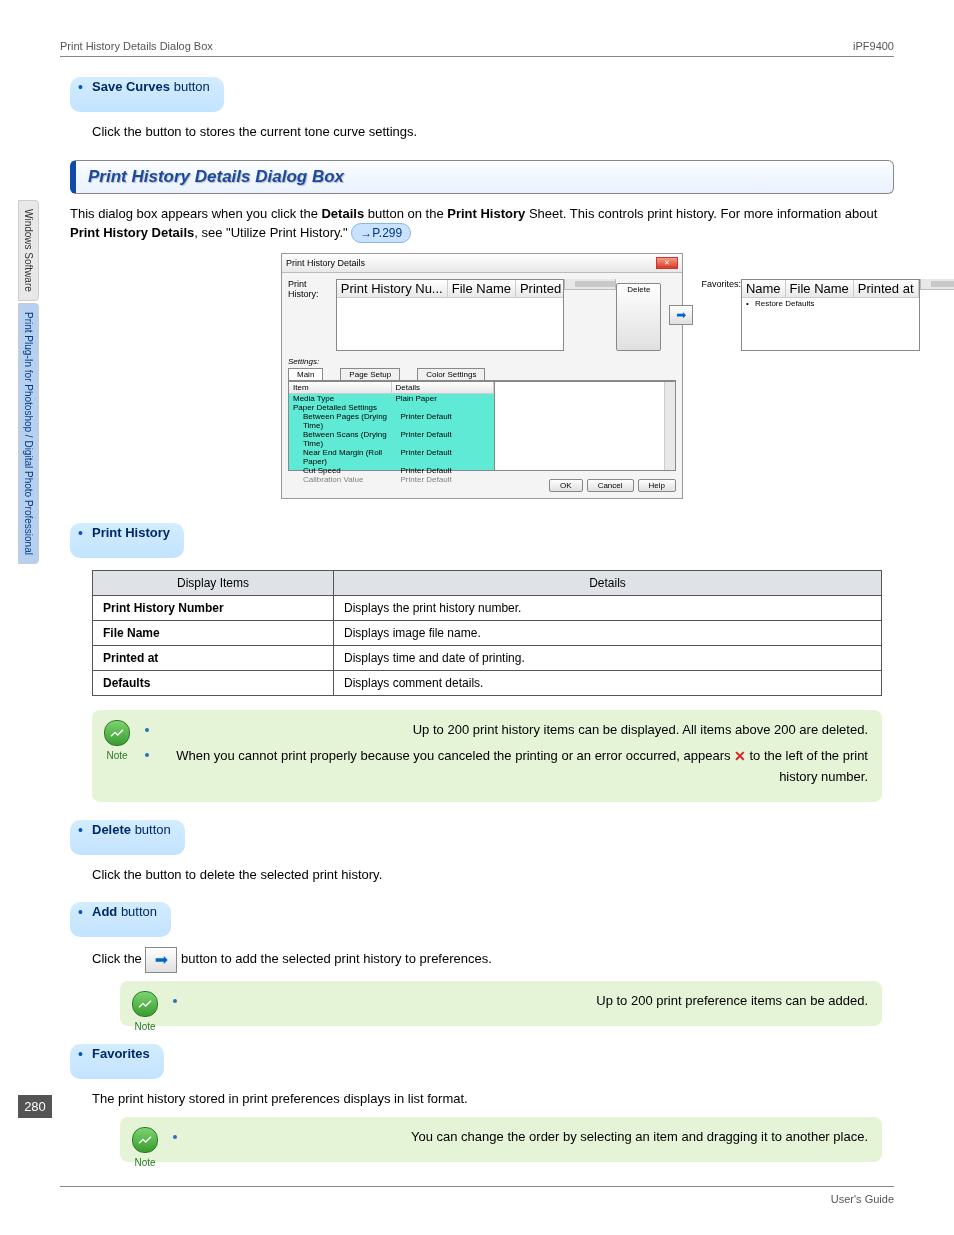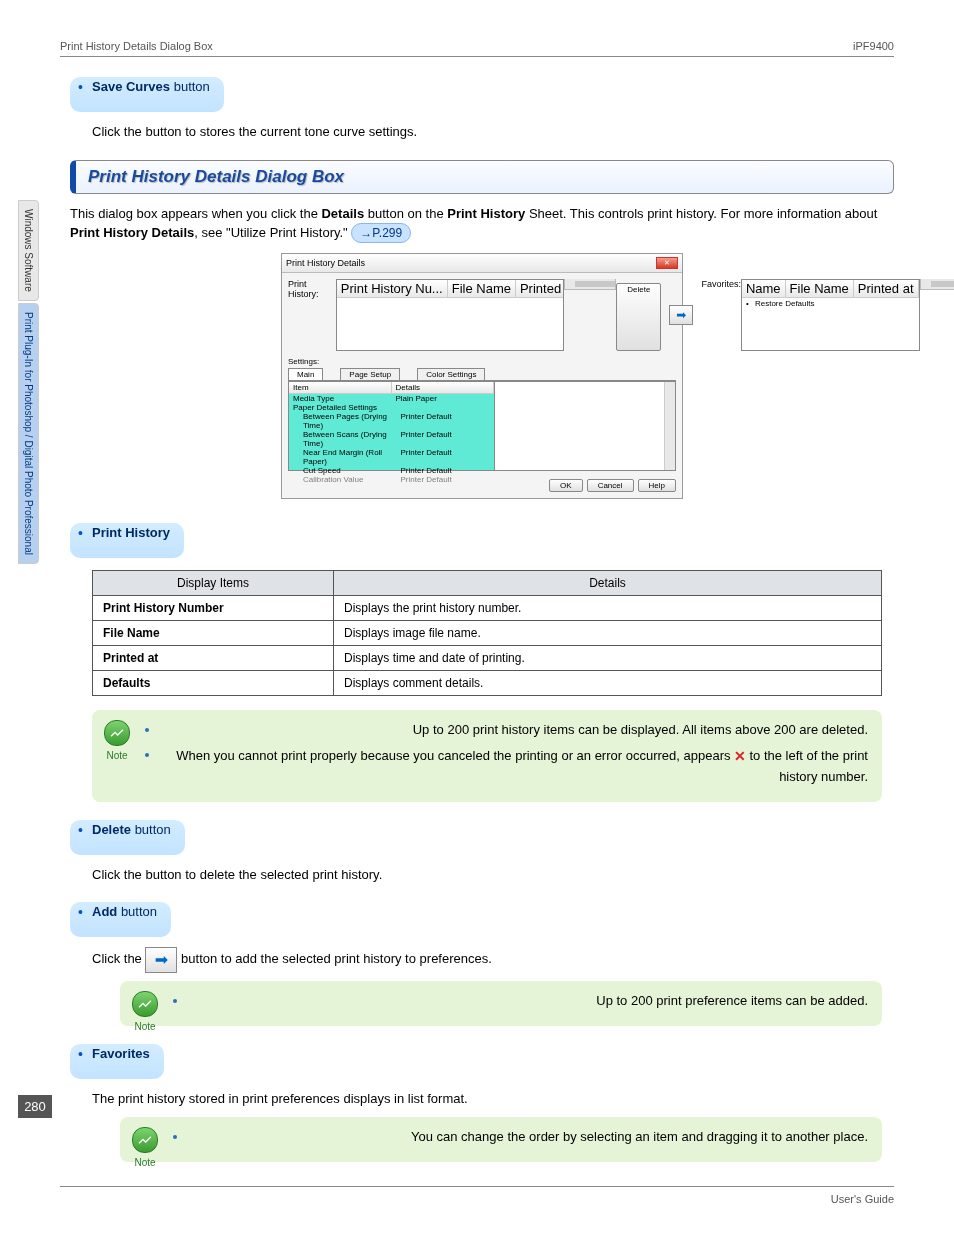--- a/index.html
+++ b/index.html
@@ -205,21 +205,21 @@
     margin-top: 4px;
   }
   .btn-row.triple { justify-content: space-between;}
   .dlg-btn {
     border: 1px solid #888;
     background: linear-gradient(#fefefe,#e0e0e0);
     padding: 1px 10px;
     font-size: 8px;
     border-radius: 2px;
   }
-  .settings-label { font-size: 8px; margin: 6px 0 2px 0;}
+  .settings-label { font-size: 8px; margin: 6px 0 2px 0; font-style: italic;}
   .tab-row {
     display: flex;
     gap: 16px;
     border-bottom: 1px solid #888;
   }
   .dlg-tab {
     border: 1px solid #888;
     border-bottom: none;
     background: #f0f0f0;
     padding: 1px 8px;

